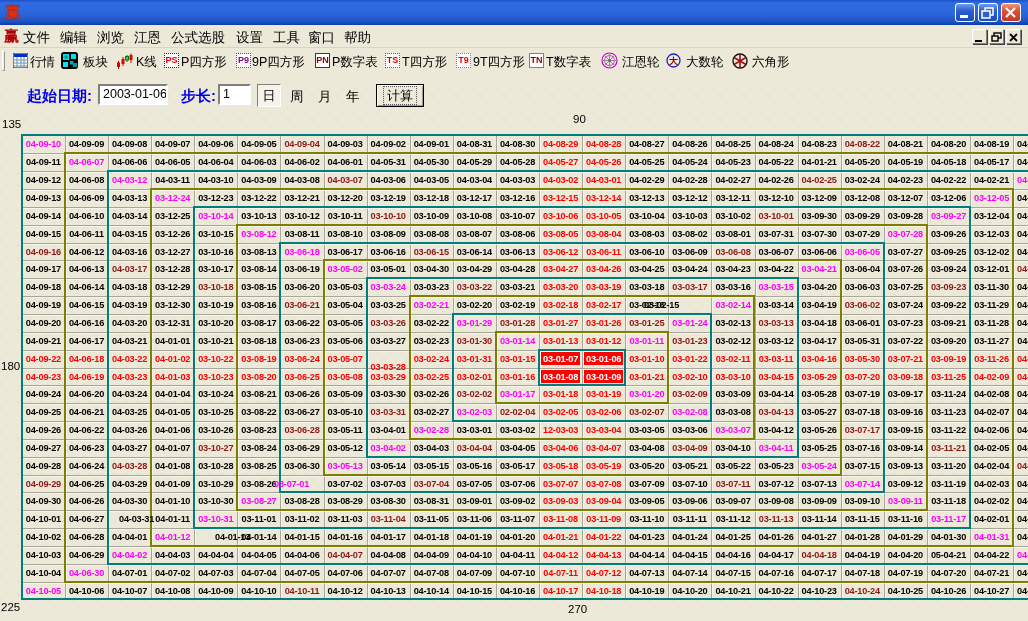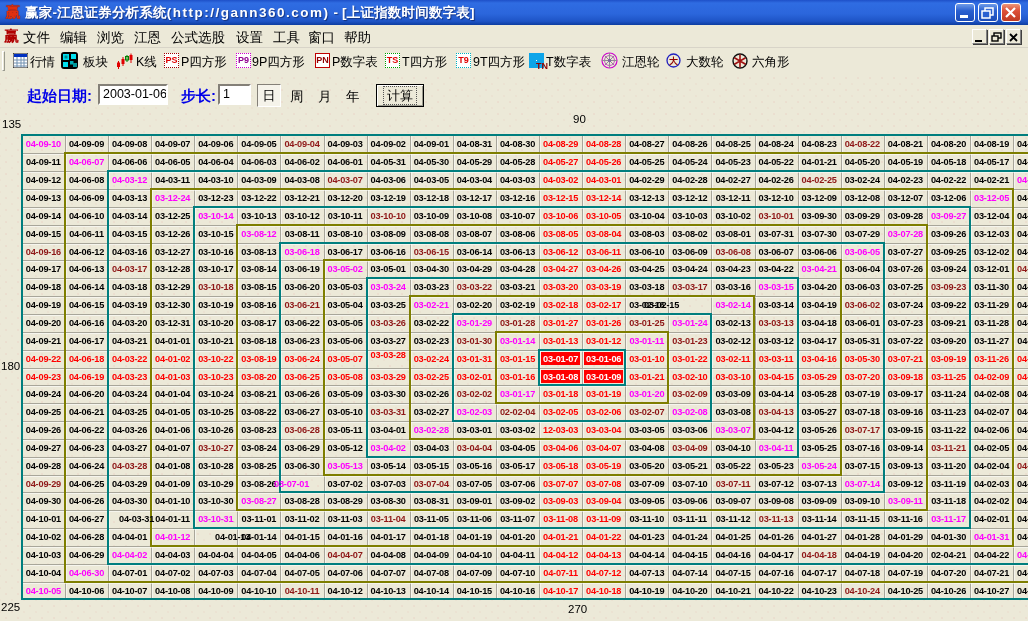--- a/index.html
+++ b/index.html
@@ -39,21 +39,20 @@
 .r{color:#ff0000}
 .m{color:#8e1717}
 .p{color:#ff00ff}
 .c{color:#fff}
 .axl{position:absolute;font-size:11.5px;color:#000}
 </style></head>
 <body>
 <div class="dots"></div>
 <div class="tb">
  <div class="ico">赢</div>
- <div class="txt">赢家-江恩证券分析系统<span style="letter-spacing:1.5px">(http://gann360.com)</span> - [上证指数时间数字表]</div>
  <div class="wbtn wmin"><svg width="18" height="17">
         <rect x="4" y="11" width="8" height="3" fill="#fff"></rect>
       </svg></div>
  <div class="wbtn wres"><svg width="18" height="17">
         <rect x="6" y="4" width="8" height="7" fill="none" stroke="#fff" stroke-width="1.5"></rect>
         <rect x="3" y="7" width="8" height="7" fill="#2a60d0" stroke="#fff" stroke-width="1.5"></rect>
       </svg></div>
  <div class="wbtn wclo"><svg width="18" height="17">
         <path d="M4 4 L13 13 M13 4 L4 13" stroke="#fff" stroke-width="2.2"></path>
       </svg></div>
@@ -112,21 +111,21 @@
  <div class="box" style="left:164px;border:1px dotted #a00000;color:#e00000">PS</div>
  <span class="ti" style="left:181px">P四方形</span>
  <div class="box" style="left:236px;border:1px dotted #d000d0;color:#900090">P9</div>
  <span class="ti" style="left:252px">9P四方形</span>
  <div class="box" style="left:315px;border:1px solid #c00000;color:#900000">PN</div>
  <span class="ti" style="left:332px">P数字表</span>
  <div class="box" style="left:385px;border:1px dotted #00a000;color:#e00000">TS</div>
  <span class="ti" style="left:402px">T四方形</span>
  <div class="box" style="left:456px;border:1px dotted #00b0c0;color:#e00000">T9</div>
  <span class="ti" style="left:473px">9T四方形</span>
- <div class="box" style="left:529px;border:7px solid #0ea5e9;color:#900000">TN</div>
+ <div class="box" style="left:529px;border:1px solid #0ea5e9;color:#900000">TN</div>
  <span class="ti" style="left:546px">T数字表</span>
  <svg style="position:absolute;left:601px;top:4px" width="17" height="17">
       <circle cx="8.5" cy="8.5" r="7.5" fill="none" stroke="#d000d0" stroke-width="1.2"></circle>
       <circle cx="8.5" cy="8.5" r="5" fill="none" stroke="#c050c0" stroke-width="1"></circle>
       <path d="M8.5 1 V16 M1 8.5 H16 M3.2 3.2 L13.8 13.8 M13.8 3.2 L3.2 13.8" stroke="#909090" stroke-width="1"></path>
       <circle cx="8.5" cy="8.5" r="1.8" fill="#8060a0"></circle>
     </svg>
  <span class="ti" style="left:622px">江恩轮</span>
  <svg style="position:absolute;left:666px;top:5px" width="15" height="15">
       <circle cx="7.5" cy="7.5" r="6.5" fill="none" stroke="#2020c0" stroke-width="1.3"></circle>
@@ -508,21 +507,21 @@
 <b class="t k" style="left:970.0px;top:331.8px">03-11-27</b>
 <b class="t k" style="left:1013.1px;top:331.8px">04-02-11</b>
 <b class="t r" style="left:21.8px;top:349.6px">04-09-22</b>
 <b class="t r" style="left:64.9px;top:349.6px">04-06-18</b>
 <b class="t r" style="left:108.0px;top:349.6px">04-03-22</b>
 <b class="t r" style="left:151.1px;top:349.6px">04-01-02</b>
 <b class="t r" style="left:194.2px;top:349.6px">03-10-22</b>
 <b class="t r" style="left:237.3px;top:349.6px">03-08-19</b>
 <b class="t r" style="left:280.4px;top:349.6px">03-06-24</b>
 <b class="t r" style="left:323.5px;top:349.6px">03-05-07</b>
-<b class="t r" style="left:366.6px;top:346px">03-03-28</b>
+<b class="t r" style="left:366.6px;top:358px">03-03-28</b>
 <b class="t r" style="left:409.7px;top:349.6px">03-02-24</b>
 <b class="t r" style="left:452.8px;top:349.6px">03-01-31</b>
 <b class="t r" style="left:495.9px;top:349.6px">03-01-15</b>
 <b class="t c" style="left:539.0px;top:349.6px">03-01-07</b>
 <b class="t c" style="left:582.1px;top:349.6px">03-01-06</b>
 <b class="t r" style="left:625.2px;top:349.6px">03-01-10</b>
 <b class="t r" style="left:668.3px;top:349.6px">03-01-22</b>
 <b class="t r" style="left:711.4px;top:349.6px">03-02-11</b>
 <b class="t r" style="left:754.5px;top:349.6px">03-03-11</b>
 <b class="t r" style="left:797.6px;top:349.6px">03-04-16</b>
@@ -785,21 +784,21 @@
 <b class="t k" style="left:495.9px;top:546.0px">04-04-11</b>
 <b class="t r" style="left:539.0px;top:546.0px">04-04-12</b>
 <b class="t r" style="left:582.1px;top:546.0px">04-04-13</b>
 <b class="t k" style="left:625.2px;top:546.0px">04-04-14</b>
 <b class="t k" style="left:668.3px;top:546.0px">04-04-15</b>
 <b class="t k" style="left:711.4px;top:546.0px">04-04-16</b>
 <b class="t k" style="left:754.5px;top:546.0px">04-04-17</b>
 <b class="t m" style="left:797.6px;top:546.0px">04-04-18</b>
 <b class="t k" style="left:840.7px;top:546.0px">04-04-19</b>
 <b class="t k" style="left:883.8px;top:546.0px">04-04-20</b>
-<b class="t k" style="left:926.9px;top:546.0px">02-04-21</b>
+<b class="t k" style="left:926.9px;top:546.0px">05-04-21</b>
 <b class="t k" style="left:970.0px;top:546.0px">04-04-22</b>
 <b class="t p" style="left:1013.1px;top:546.0px">04-04-23</b>
 <b class="t k" style="left:21.8px;top:563.8px">04-10-04</b>
 <b class="t p" style="left:64.9px;top:563.8px">04-06-30</b>
 <b class="t k" style="left:108.0px;top:563.8px">04-07-01</b>
 <b class="t k" style="left:151.1px;top:563.8px">04-07-02</b>
 <b class="t k" style="left:194.2px;top:563.8px">04-07-03</b>
 <b class="t k" style="left:237.3px;top:563.8px">04-07-04</b>
 <b class="t k" style="left:280.4px;top:563.8px">04-07-05</b>
 <b class="t k" style="left:323.5px;top:563.8px">04-07-06</b>

